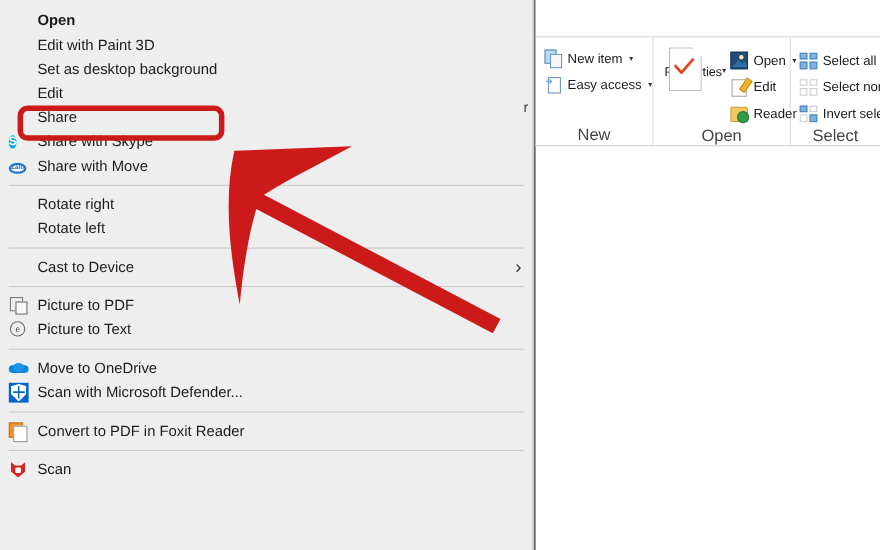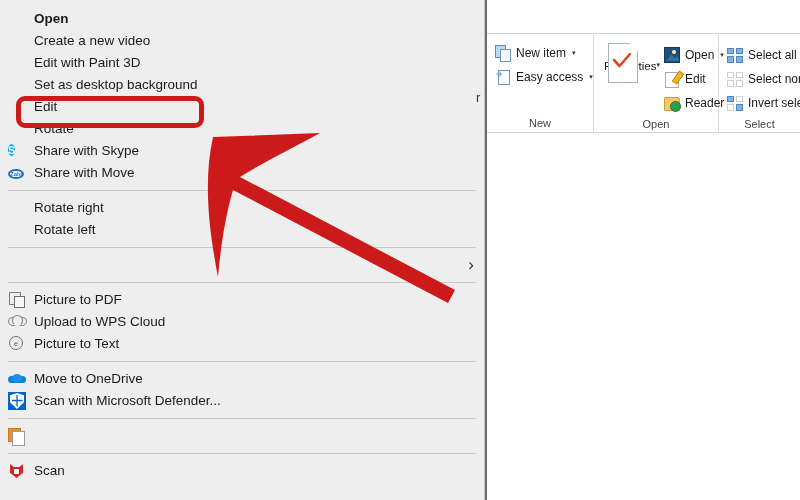--- a/index.html
+++ b/index.html
@@ -30,21 +30,21 @@
     height: 100%;
     display: flex; flex-direction: column;
     border-right: 1px solid #dcdcdc;
     padding-top: 5px;
   }
   .rgroup:last-child { border-right: none; }
   .rgroup-body { flex: 1; display: flex; align-items: flex-start; padding: 2px 6px 0 8px; }
   .rgroup-label {
     height: 18px; line-height: 18px;
     text-align: center;
-    font-size: 11px; color: #444;
+    font-size: 15px; color: #444;
     padding-bottom: 3px;
   }
   .g-new { width: 107px; }
   .g-open { width: 125px; }
   .g-select { width: 81px; }
 
   .small-cmd {
     display: flex; align-items: center; gap: 5px;
     height: 24px;
     font-size: 12px; color: #1a1a1a;
@@ -302,33 +302,30 @@
     </div>
   </div>
 
   <div class="ctxmenu">
 
     <div style="height:8px;"></div>
     <div class="mi noicon bold">
       <span class="mi-label">Open</span>
     </div>
     <div class="mi noicon">
-      <span class="mi-label">Create a new video</span>
-    </div>
-    <div class="mi noicon">
       <span class="mi-label">Edit with Paint 3D</span>
     </div>
     <div class="mi noicon">
       <span class="mi-label">Set as desktop background</span>
     </div>
     <div class="mi noicon">
       <span class="mi-label">Edit</span>
     </div>
     <div class="mi noicon">
-      <span class="mi-label">Rotate</span>
+      <span class="mi-label">Share</span>
     </div>
     <div class="mi">
       <span class="mi-ic"><span class="ic-skype">S</span></span>
       <span class="mi-label">Share with Skype</span>
     </div>
     <div class="mi">
       <span class="mi-ic"><span class="ic-zalo">Zalo</span></span>
       <span class="mi-label">Share with Move</span>
     </div>
 
@@ -337,39 +334,34 @@
     <div class="mi noicon">
       <span class="mi-label">Rotate right</span>
     </div>
     <div class="mi noicon">
       <span class="mi-label">Rotate left</span>
     </div>
 
     <div class="sep"></div>
 
     <div class="mi noicon">
+      <span class="mi-label">Cast to Device</span>
       <span class="submark" style="font-size:17px;color:#333;">›</span>
     </div>
 
     <div class="sep"></div>
 
     <div class="mi">
       <span class="mi-ic">
           <span class="ic-pic2pdf"></span>
         </span>
       <span class="mi-label">Picture to PDF</span>
     </div>
     <div class="mi">
       <span class="mi-ic">
-          <span class="ic-cloud"></span>
-        </span>
-      <span class="mi-label">Upload to WPS Cloud</span>
-    </div>
-    <div class="mi">
-      <span class="mi-ic">
           <span class="ic-pic2txt"></span>
         </span>
       <span class="mi-label">Picture to Text</span>
     </div>
 
     <div class="sep"></div>
 
     <div class="mi">
       <span class="mi-ic">
           <span class="ic-onedrive"></span>
@@ -382,20 +374,21 @@
         </span>
       <span class="mi-label">Scan with Microsoft Defender...</span>
     </div>
 
     <div class="sep"></div>
 
     <div class="mi">
       <span class="mi-ic">
           <span class="ic-foxit"></span>
         </span>
+      <span class="mi-label">Convert to PDF in Foxit Reader</span>
     </div>
 
     <div class="sep"></div>
 
     <div class="mi">
       <span class="mi-ic">
           <span class="ic-scan"></span>
         </span>
       <span class="mi-label">Scan</span>
     </div>

